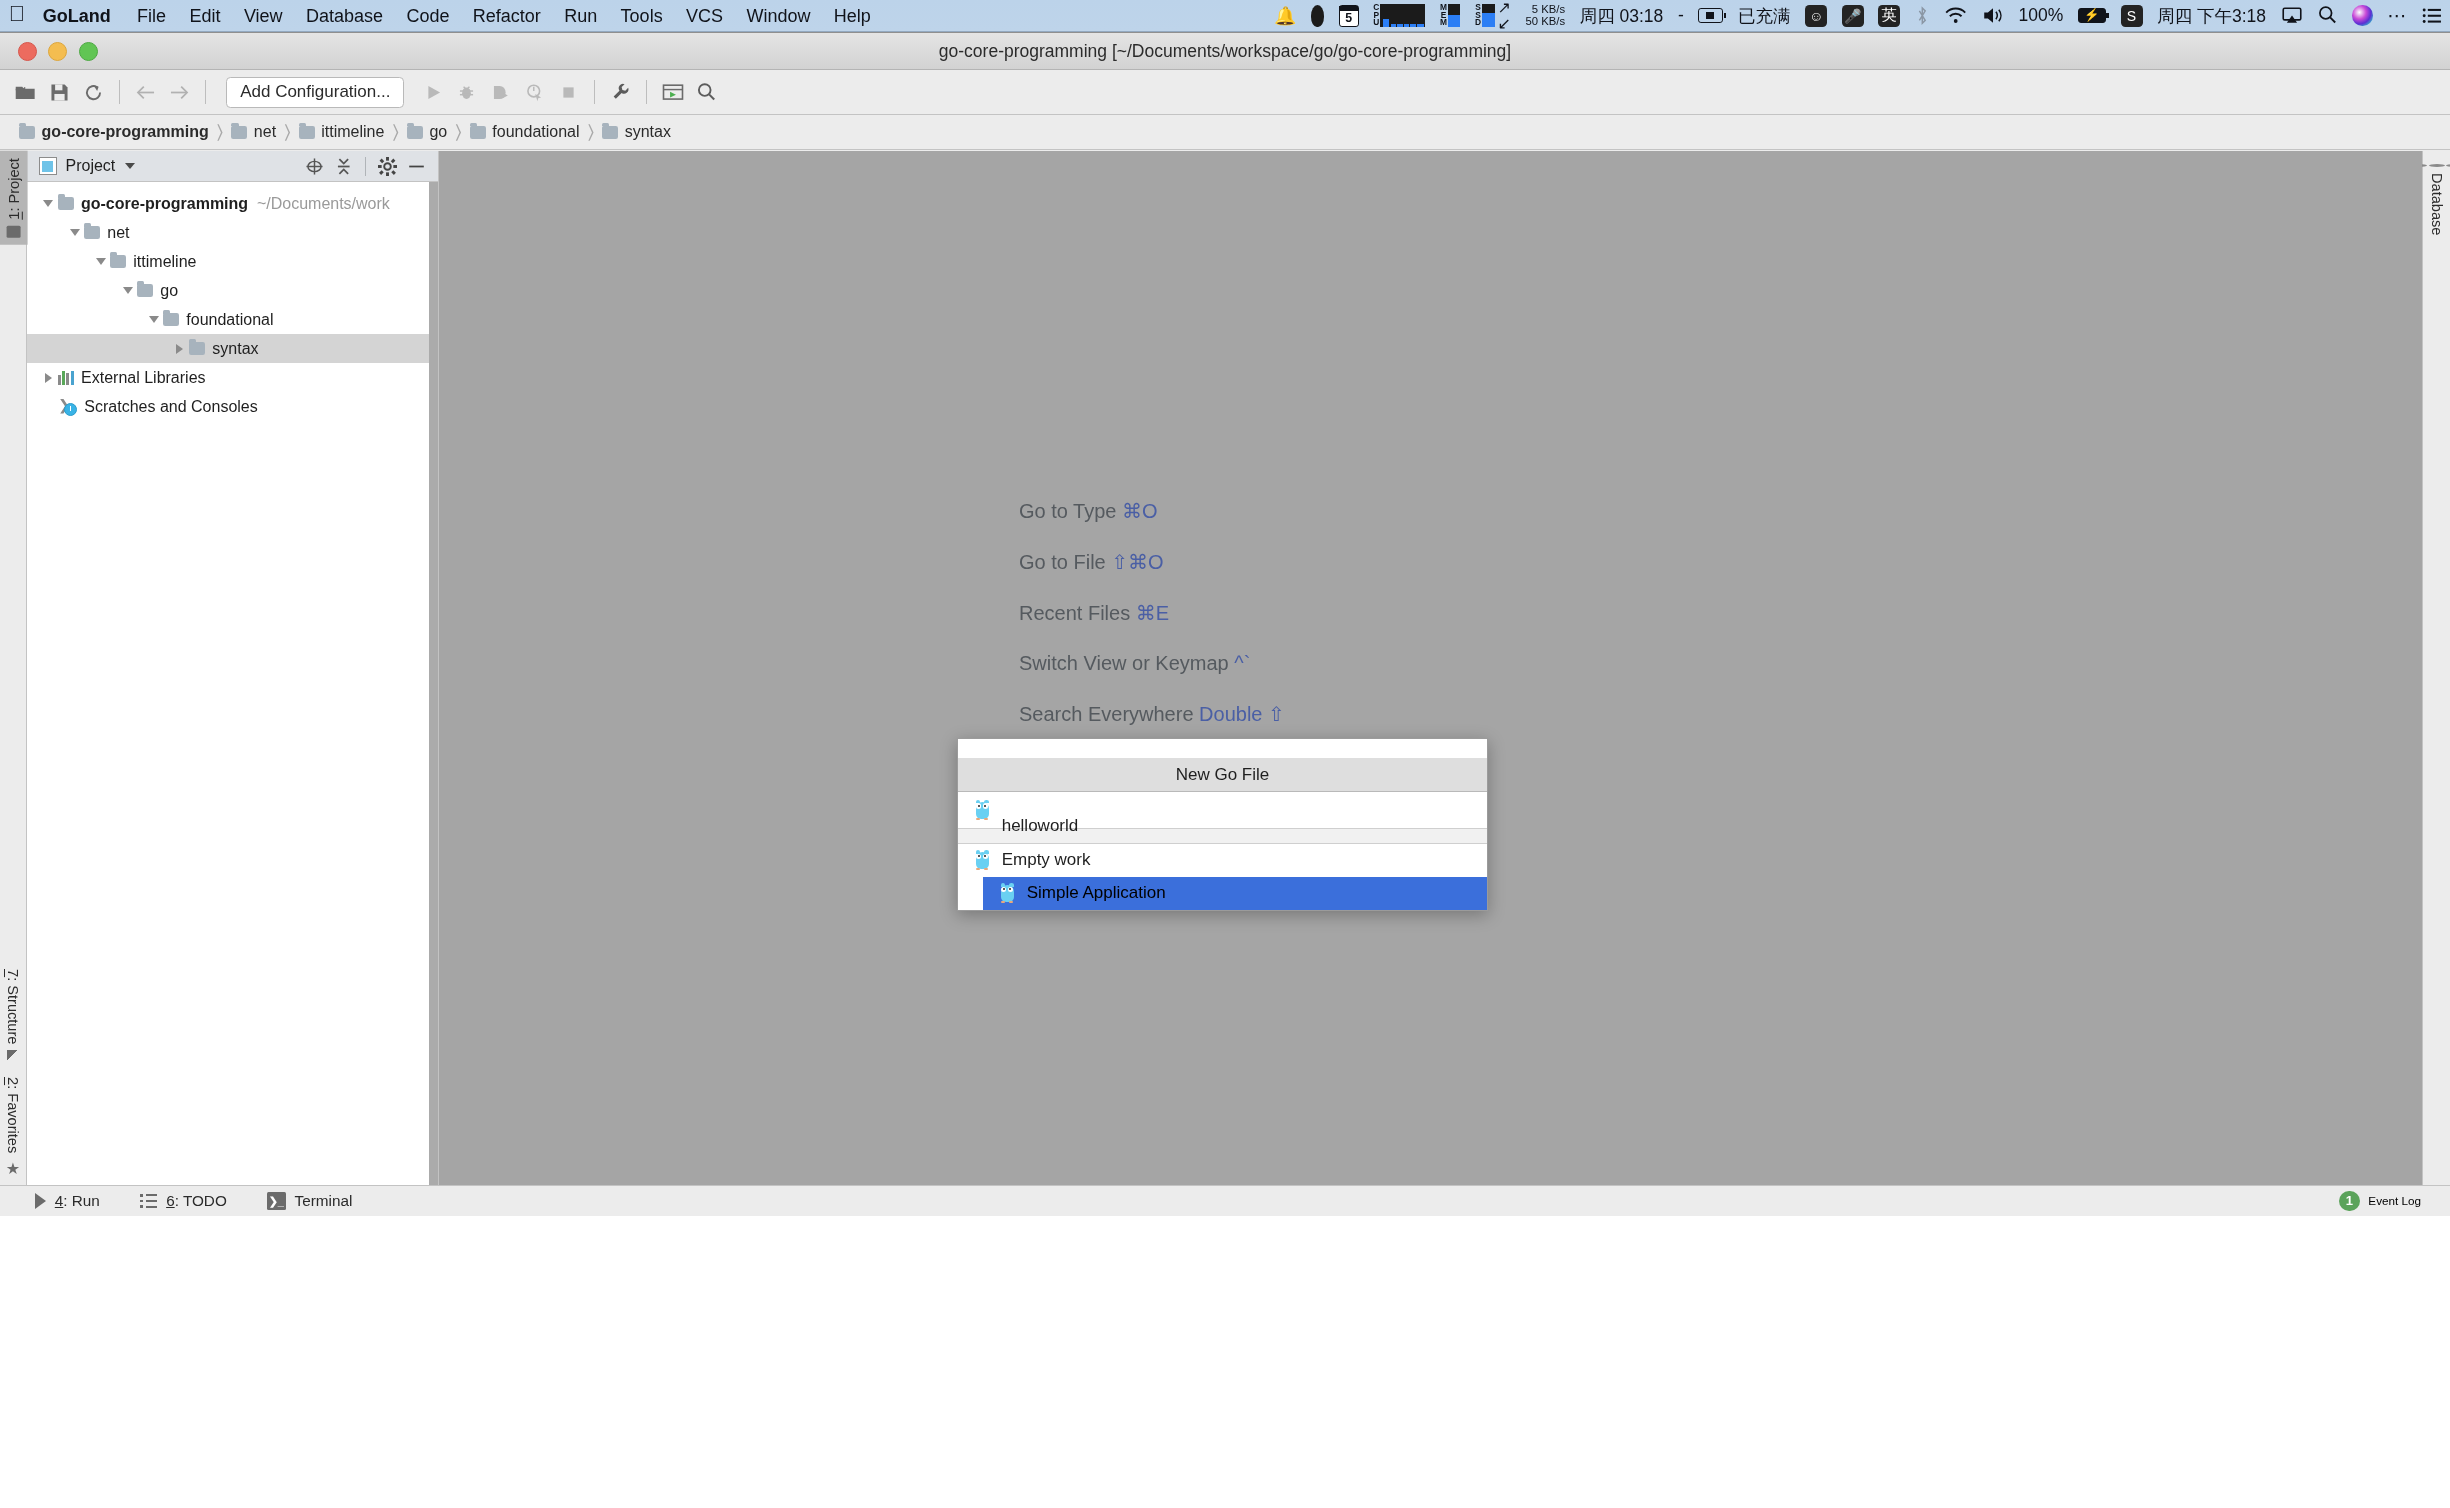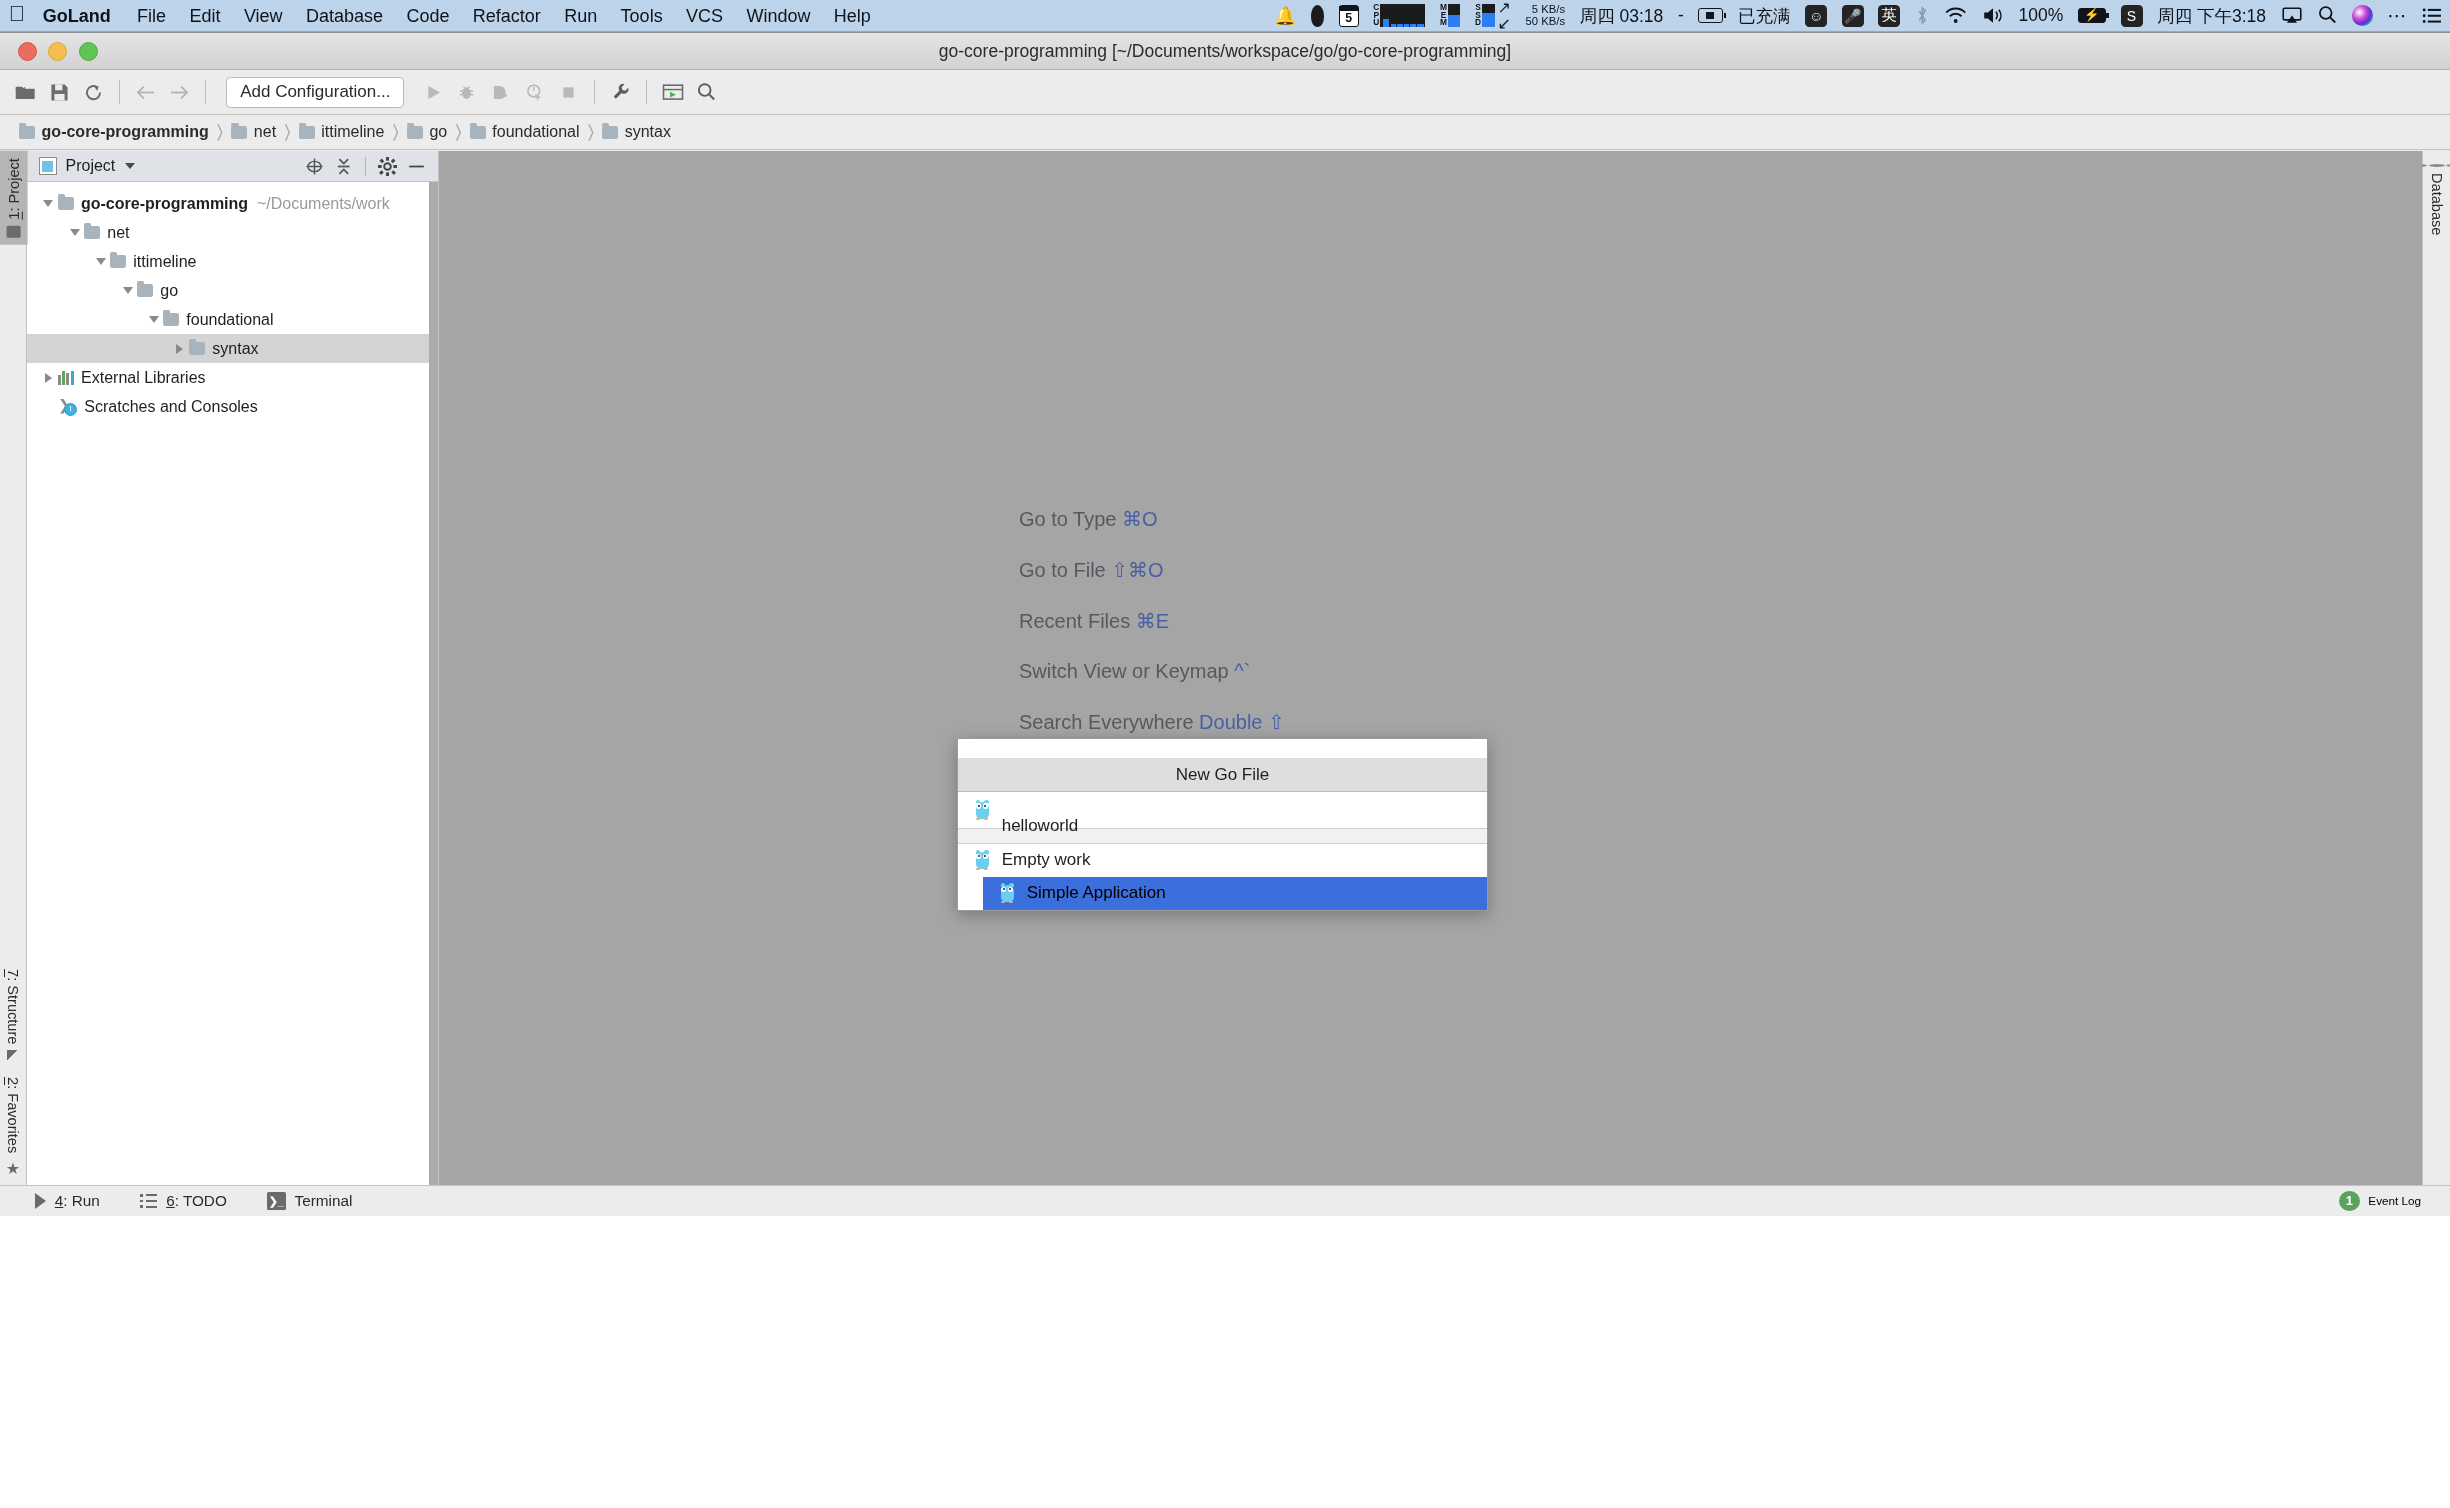--- a/index.html
+++ b/index.html
@@ -218,21 +218,21 @@
   
   #pj-scroll {
     position: absolute; right: 0; top: 0; width: 9.5px; bottom: 0; background: #ababab;
   }
 
   
   #editor-bg {
     flex: 1; background: #a5a5a5; position: relative; overflow: hidden;
   }
   #hints {
-    position: absolute; left: 580px; top: 356px;
+    position: absolute; left: 580px; top: 348px;
     display: flex; flex-direction: column; gap: 27px;
   }
   .hint { font-size: 20px; color: #555a5f; white-space: nowrap; }
   .hint .key { color: #4a5fa5; }
 
   
   #right-strip {
     width: 28px; background: #ececec; border-left: 0.7px solid #c3c3c3;
     display: flex; flex-direction: column; align-items: center; padding-top: 13px;
   }

